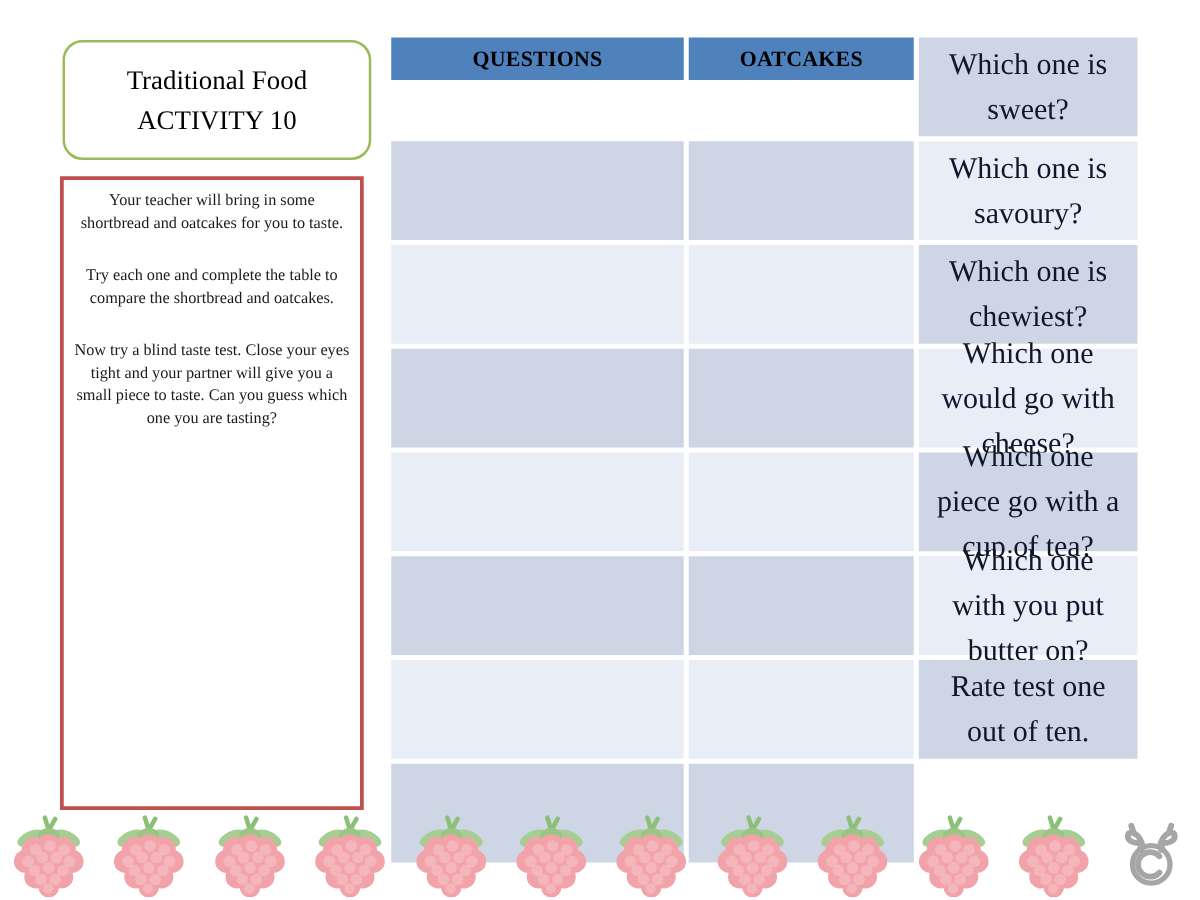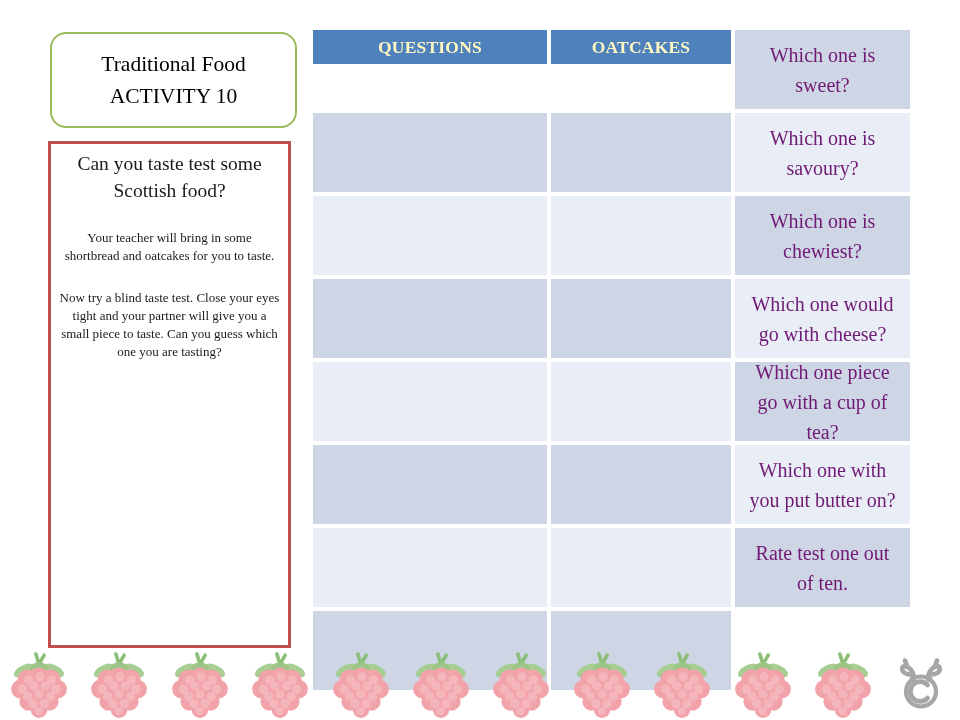--- a/index.html
+++ b/index.html
@@ -21,26 +21,26 @@
     padding:7px 8px 0 8px;text-align:center;
   }
   .instructions-box .heading{font-size:19.5px;line-height:1.38;margin:0 0 24px 0;}
   .instructions-box p{font-size:13px;line-height:1.38;margin:0 0 24px 0;}
   
   .activity-table{
     position:absolute;left:313px;top:30px;
     display:grid;grid-template-columns:234px 180px 175px;gap:4px;
   }
   .th{
-    height:34px;background:#4F81BD;color:#fef9c3;font-weight:700;font-size:17.5px;
+    height:34px;background:#4F81BD;color:#000000;font-weight:700;font-size:17.5px;
     display:flex;align-items:center;justify-content:center;letter-spacing:.2px;text-align:center;
   }
   .cell{
     height:79px;display:flex;align-items:center;justify-content:center;
-    text-align:center;font-size:20px;line-height:1.5;color:#701a75;
+    text-align:center;font-size:24px;line-height:1.5;color:#0f172a;
     padding:0 12px;box-sizing:border-box;
   }
   .band-a{background:#CED5E4;}
   .band-b{background:#E9EDF5;}
   
   .footer{
     position:absolute;left:6px;right:8px;bottom:2px;height:70px;
     display:flex;align-items:flex-end;
   }
   .berries{flex:1;display:flex;justify-content:space-between;align-items:flex-end;}
@@ -99,22 +99,22 @@
       <path d="M39 33 A10.5 10.5 0 1 0 39 47" fill="none" stroke="#A6A6A6" stroke-width="5" stroke-linecap="round"></path>
     </symbol>
   </svg>
 
   <div class="title-box">
     <span>Traditional Food</span>
     <span>ACTIVITY 10</span>
   </div>
 
   <div class="instructions-box">
-    <div class="heading">Can you taste test some Scottish food?</div>
     <p>Your teacher will bring in some shortbread and oatcakes for you to taste.</p>
+    <p>Try each one and complete the table to compare the shortbread and oatcakes.</p>
     <p>Now try a blind taste test. Close your eyes tight and your partner will give you a small piece to taste. Can you guess which one you are tasting?</p>
   </div>
 
   <div class="activity-table">
     <div class="th">QUESTIONS</div>
     <div class="th">OATCAKES</div>
 
     <div class="cell band-a">Which one is sweet?</div>
     <div class="cell band-a"></div>
     <div class="cell band-a"></div>

